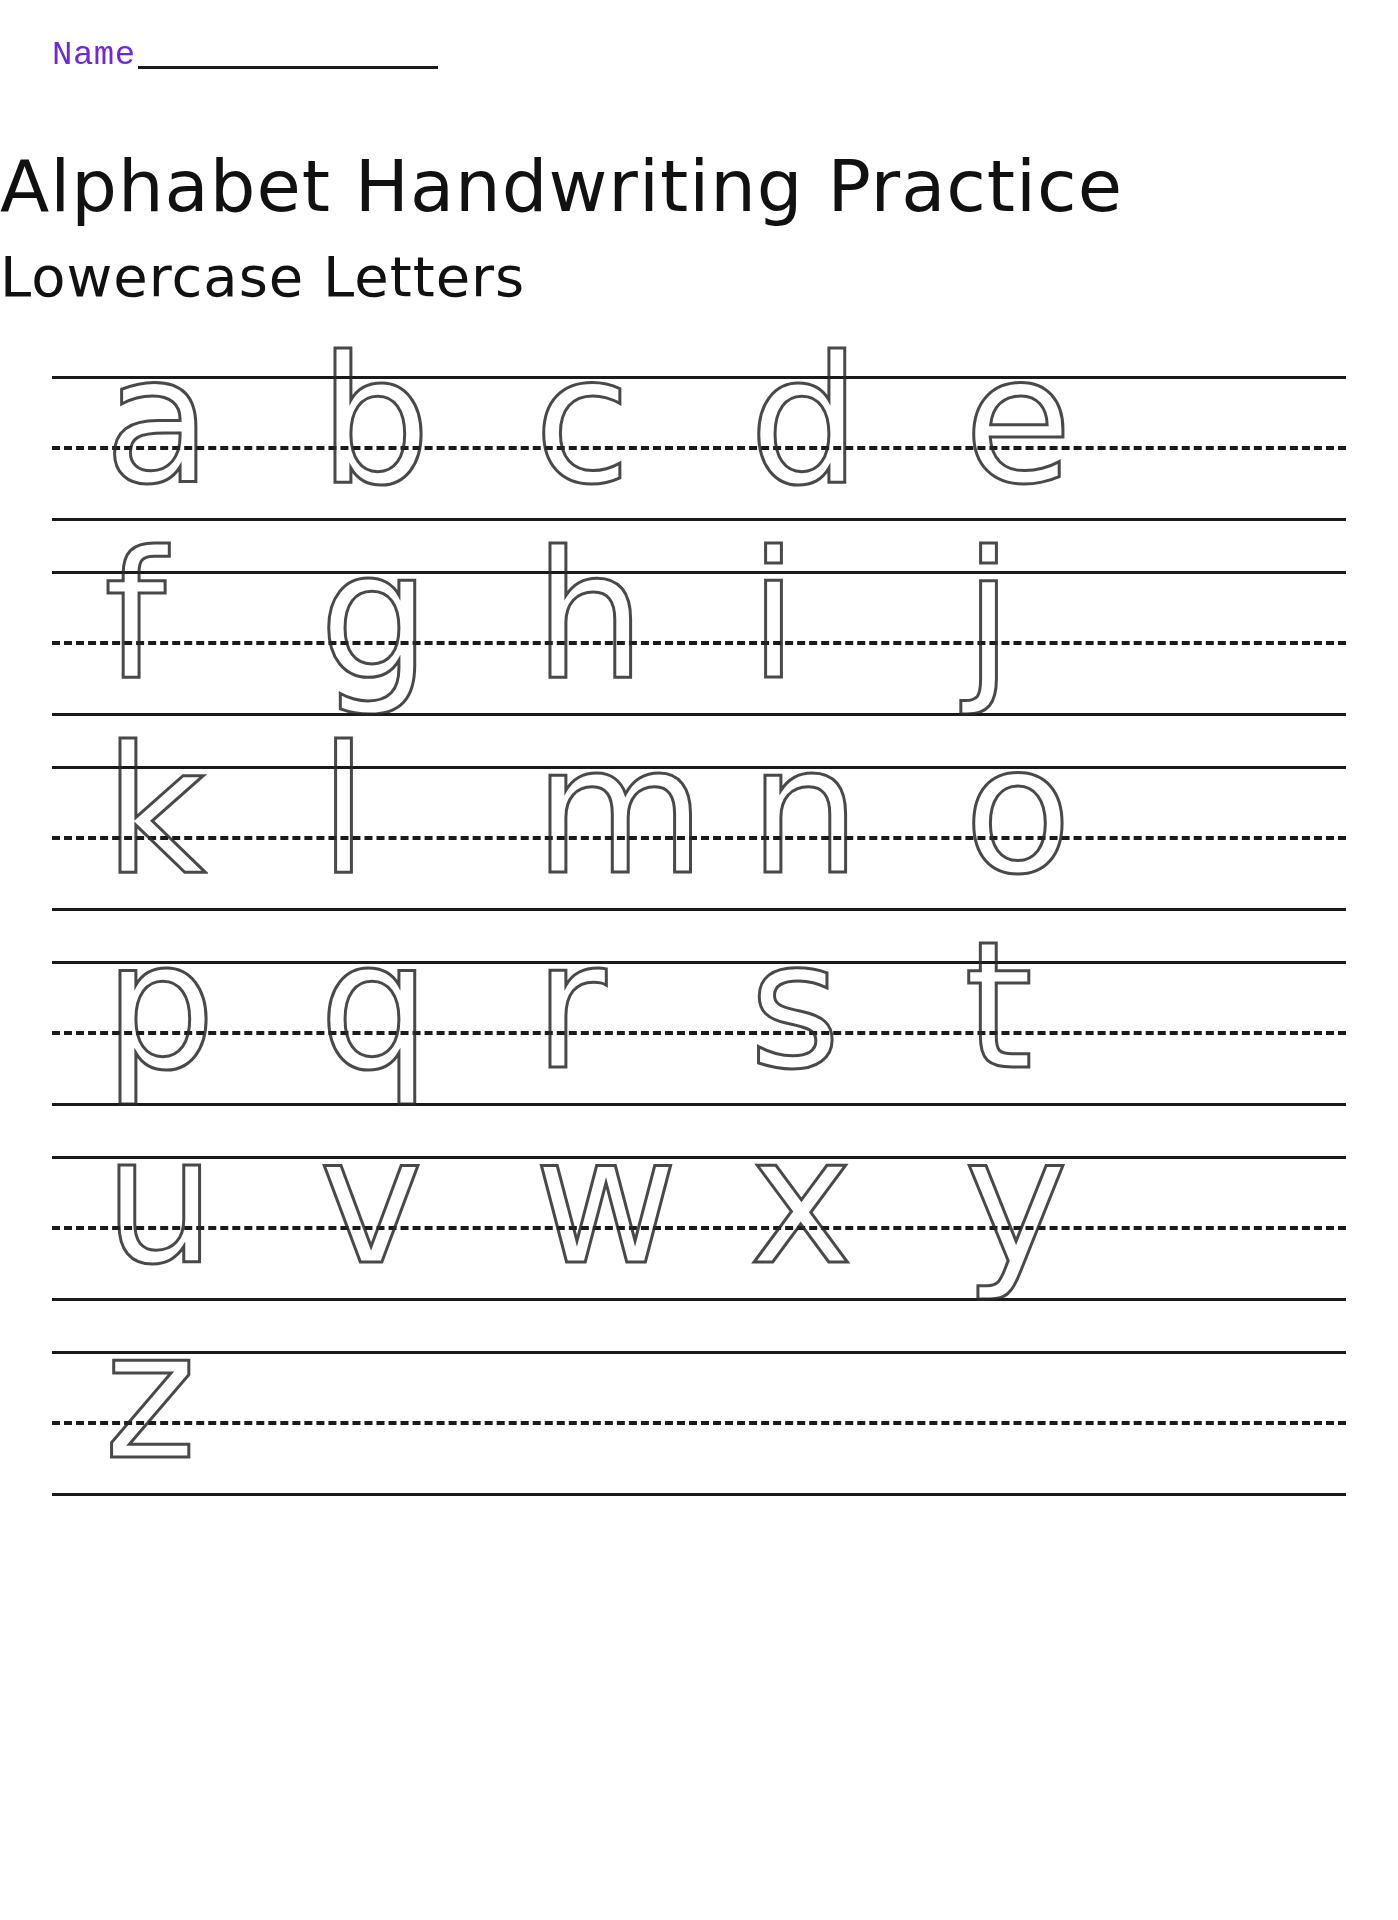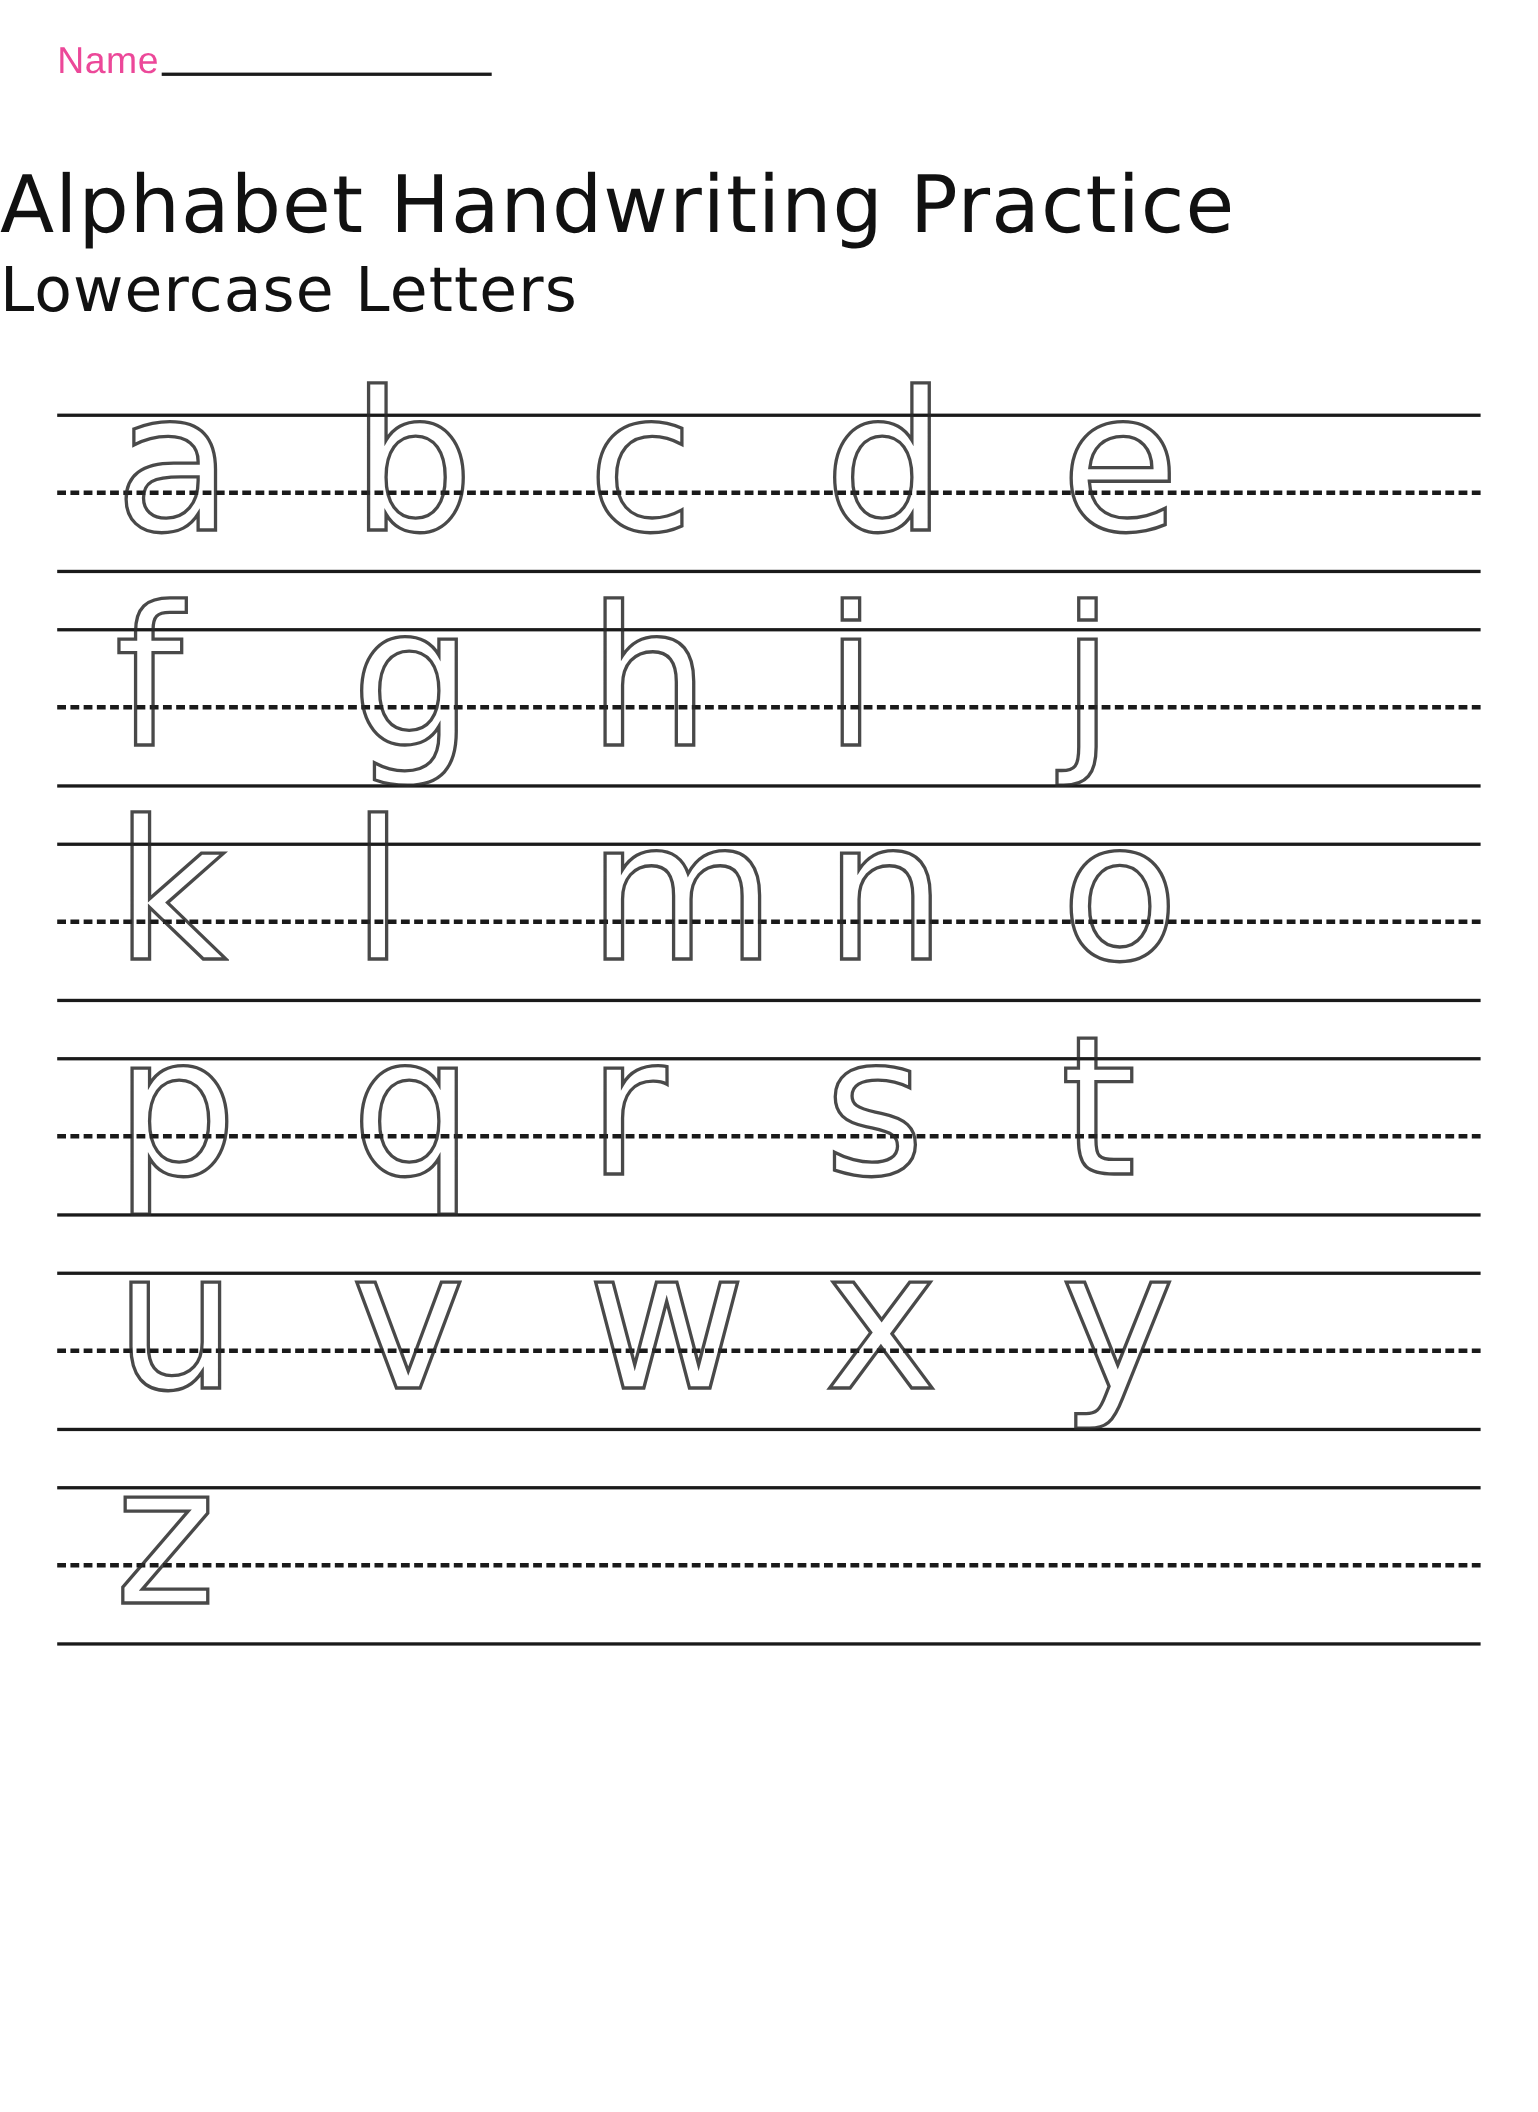--- a/index.html
+++ b/index.html
@@ -18,26 +18,26 @@
 
   
   .name-row {
     position: absolute;
     top: 38px;
     left: 52px;
     display: flex;
     align-items: flex-end;
   }
   .name-label {
-    font-family: Liberation Sans, sans-serif;
+    font-family: Liberation Mono, monospace;
     font-size: 34px;
     font-weight: 500;
     letter-spacing: 0.5px;
     line-height: 1;
-    color: #ec4899;
+    color: #6d28d9;
   }
   .name-blank {
     width: 300px;
     height: 3px;
     background: #1a1a1a;
     margin-left: 2px;
     margin-bottom: 3px;
   }
 
   
@@ -54,21 +54,21 @@
     letter-spacing: 1px;
     line-height: 1.02;
     color: #111;
   }
   .title-sub {
     font-family: "DejaVu Sans", sans-serif;
     font-size: 56px;
     font-weight: 400;
     letter-spacing: 1px;
     line-height: 1.15;
-    margin-top: 10px;
+    margin-top: 22px;
     color: #111;
   }
 
   
   .sheet {
     position: absolute;
     top: 368px;
     left: 52px;
     width: 1294px;
   }

